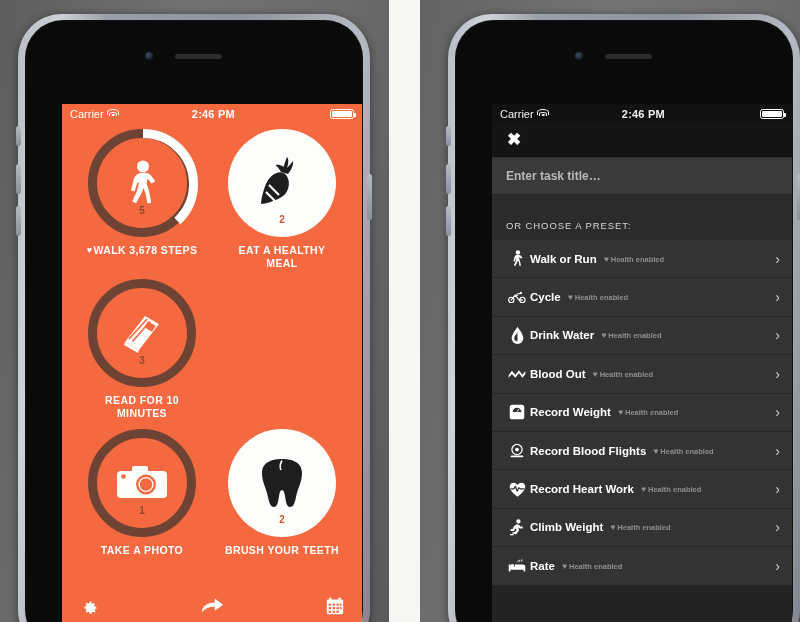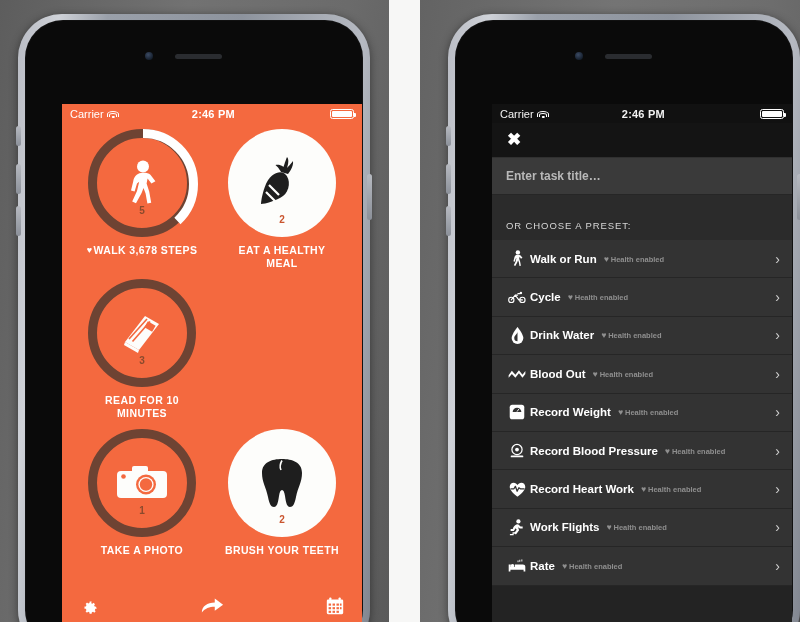--- a/index.html
+++ b/index.html
@@ -49,21 +49,21 @@
 
   
   #phoneA{left:18px;top:14px;width:352px;height:640px;}
   #phoneA .face{}
   #screenA{left:44px;top:90px;width:300px;height:524px;background:#F4693F;}
 
   .statusbar{
     height:19px;display:flex;align-items:center;
     font-size:11px;color:#fff;padding:0 8px;box-sizing:border-box;
   }
-  .sb-left{display:flex;align-items:flex-end;gap:4px;}
+  .sb-left{display:flex;align-items:center;gap:4px;}
   .sb-mid{flex:1;text-align:center;font-weight:bold;letter-spacing:.2px;}
   .sb-right{display:flex;align-items:center;justify-content:flex-end;width:46px;}
   .wifi{width:11px;height:9px;position:relative;display:inline-block;}
   .wifi i{position:absolute;left:50%;transform:translateX(-50%);
     border:1.2px solid #fff;border-bottom:none;border-radius:50% 50% 0 0;}
   .wifi i:nth-child(1){width:10px;height:5px;top:0;}
   .wifi i:nth-child(2){width:6px;height:3.2px;top:2.6px;}
   .wifi i:nth-child(3){width:2.4px;height:2.4px;top:5px;border-radius:50%;
     background:#fff;border:none;}
   .batt{width:24px;height:10px;border:1.3px solid #fff;border-radius:2.5px;
@@ -408,21 +408,21 @@
         </div>
 
         <div class="listrow">
           <span class="ic">
               <svg width="16" height="16" viewBox="0 0 22 22" fill="none" stroke="#fff" stroke-width="1.7">
                 <circle cx="11" cy="9" r="7"></circle>
                 <circle cx="11" cy="9" r="2.6" fill="#fff" stroke="none"></circle>
                 <path d="M3.5 18.5 L18.5 18.5" stroke-linecap="round" stroke-width="2.4"></path>
               </svg>
             </span>
-          <span class="lbl">Record Blood Pressure</span>
+          <span class="lbl">Record Blood Flights</span>
           <span class="sub"><span class="hrt">♥</span><span>Health enabled</span></span>
           <span class="chev">›</span>
         </div>
 
         <div class="listrow">
           <span class="ic">
               <svg width="17" height="15" viewBox="0 0 24 21" fill="#fff">
                 <path d="M12 20.5S1 13 1 6.8C1 3.2 3.6 1 6.6 1 9 1 11 2.5 12 4.3 13 2.5 15 1 17.4 1 20.4 1 23 3.2 23 6.8 23 13 12 20.5 12 20.5z"></path>
                 <path d="M2 9.5 H7 L9 6 L11.5 13 L14 8 L16 9.5 H22" stroke="#333" stroke-width="1.8" fill="none" stroke-linejoin="round"></path>
               </svg>
@@ -433,21 +433,21 @@
         </div>
 
         <div class="listrow">
           <span class="ic">
               <svg width="16" height="17" viewBox="0 0 22 24" fill="#fff">
                 <circle cx="13" cy="3.5" r="3"></circle>
                 <path d="M11 7.5 C8 8.5 6 11 5 14 L2 14 L2 17 L6.5 17 L9 13 L10.5 15 L7 20 L9.5 22 L14 16 L12.5 11.5 L15 13.5 L19 13.5 L19 10.5 L16 10.5 L13 7.8 Z"></path>
                 <path d="M1 22 L5.5 22 L5.5 19.5 L9 19.5" stroke="#fff" stroke-width="1.6" fill="none"></path>
               </svg>
             </span>
-          <span class="lbl">Work Flights</span>
+          <span class="lbl">Climb Weight</span>
           <span class="sub"><span class="hrt">♥</span><span>Health enabled</span></span>
           <span class="chev">›</span>
         </div>
 
         <div class="listrow">
           <span class="ic">
               <svg width="18" height="14" viewBox="0 0 26 20" fill="#fff">
                 <path d="M1 8 L1 18 L3.5 18 L3.5 15.5 L22.5 15.5 L22.5 18 L25 18 L25 11 C25 9 23.5 8 21.5 8 L10 8 L10 11 L4 11 L4 8 Z"></path>
                 <circle cx="6.5" cy="9.8" r="2.6"></circle>
                 <path d="M17 1 L17 4 M20 0.5 L20 3.5 M14.5 2 L14.5 4.5" stroke="#fff" stroke-width="1.3"></path>

